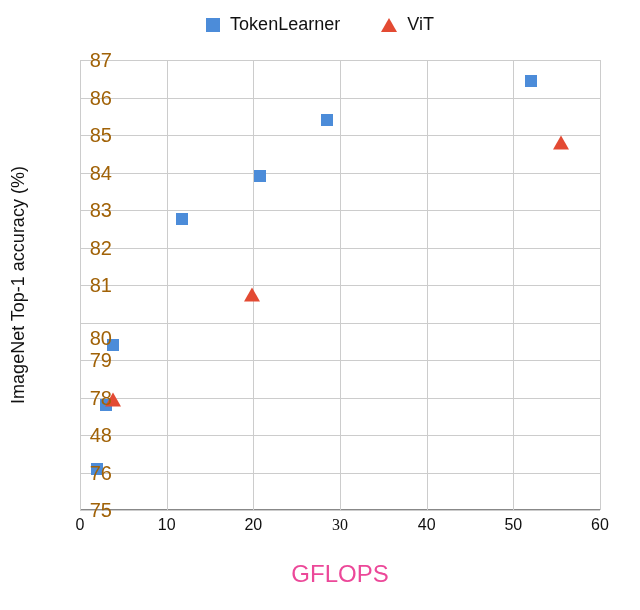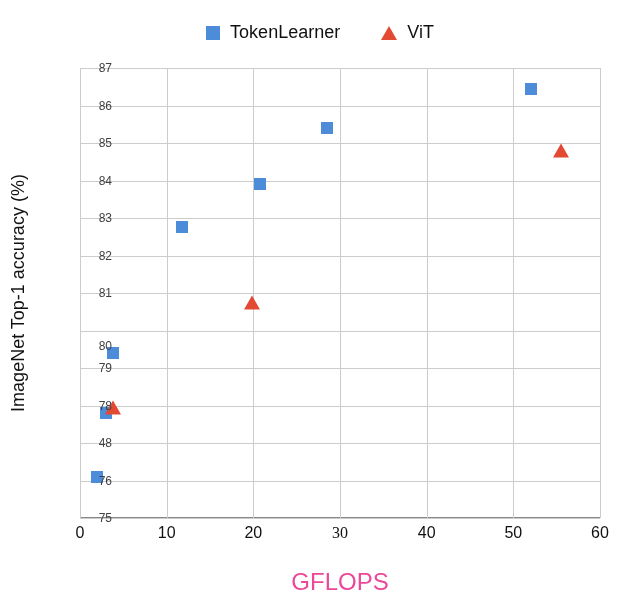--- a/index.html
+++ b/index.html
@@ -7,21 +7,21 @@
     margin: 0;
     padding: 0;
     font-family: Arial, Helvetica, sans-serif;
     background: #fff;
     width: 640px;
     height: 610px;
     position: relative;
   }
   .chart-wrap {
     position: absolute;
-    left: 0; top: 8px;
+    left: 0; top: 0;
     width: 640px;
     height: 467px;
   }
   .legend {
     position: absolute;
     top: 14px;
     left: 0;
     width: 640px;
     text-align: center;
     font-size: 18px;
@@ -57,22 +57,22 @@
   }
   .grid-h { height: 1px; width: 100%; left: 0; }
   .grid-v { width: 1px; height: 100%; top: 0; }
   .axis-line-x { position:absolute; left:0; bottom:0; width:100%; height:1px; background:#888; }
   .axis-line-y { position:absolute; left:0; top:0; width:1px; height:100%; background:#888; }
   .ytick {
     position: absolute;
     right: 528px;
     width: 50px;
     text-align: right;
-    font-size: 12px;
-    color: #404040;
+    font-size: 20px;
+    color: #a16207;
     transform: translateY(-50%);
   }
   .xtick {
     position: absolute;
     top: 516px;
     transform: translateX(-50%);
     font-size: 16px;
     color: #111;
   }
   .ylabel {

